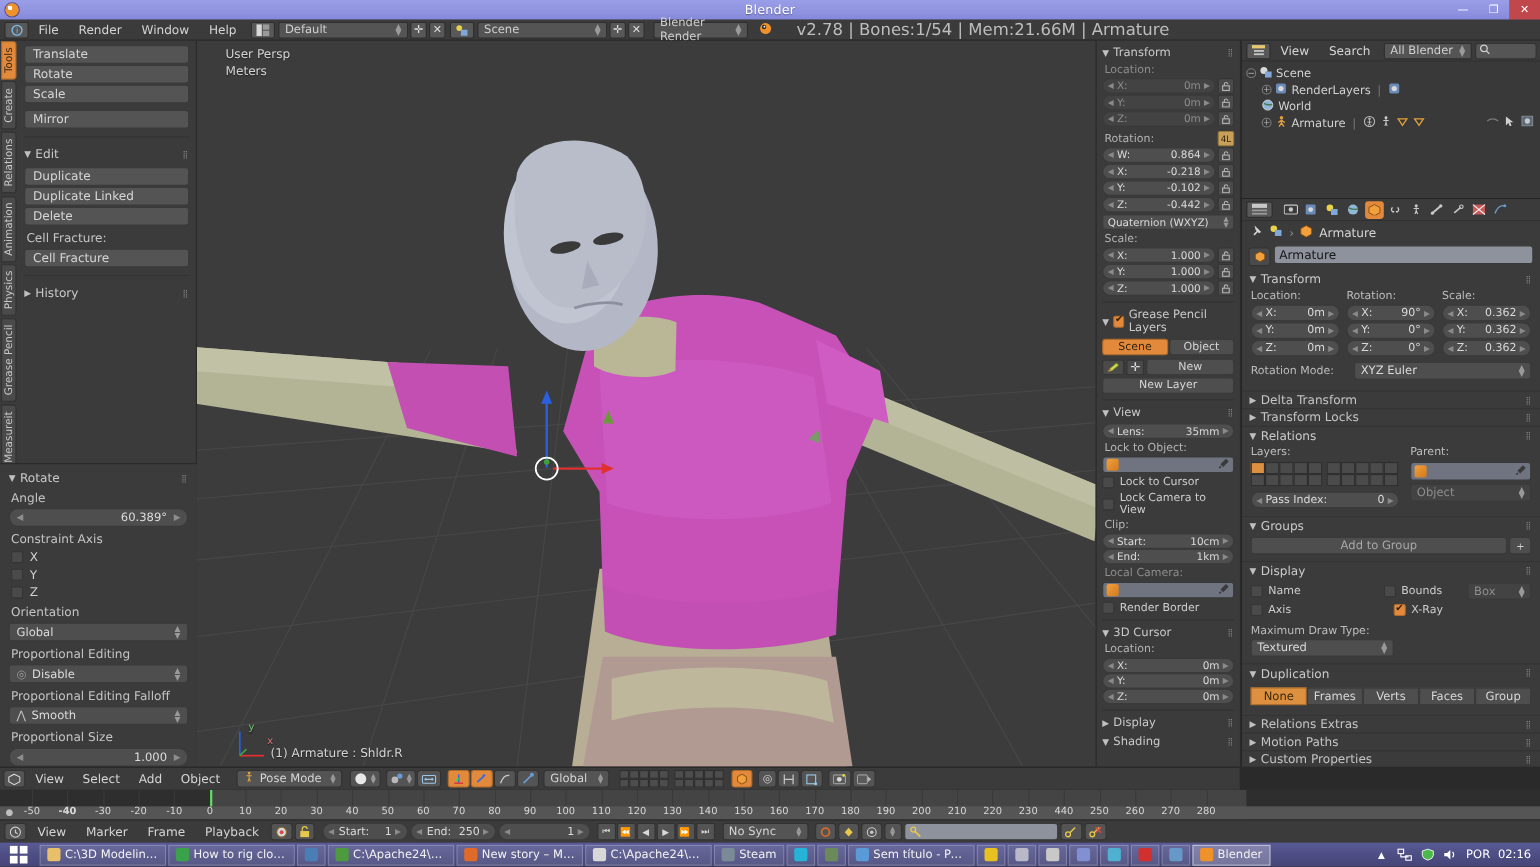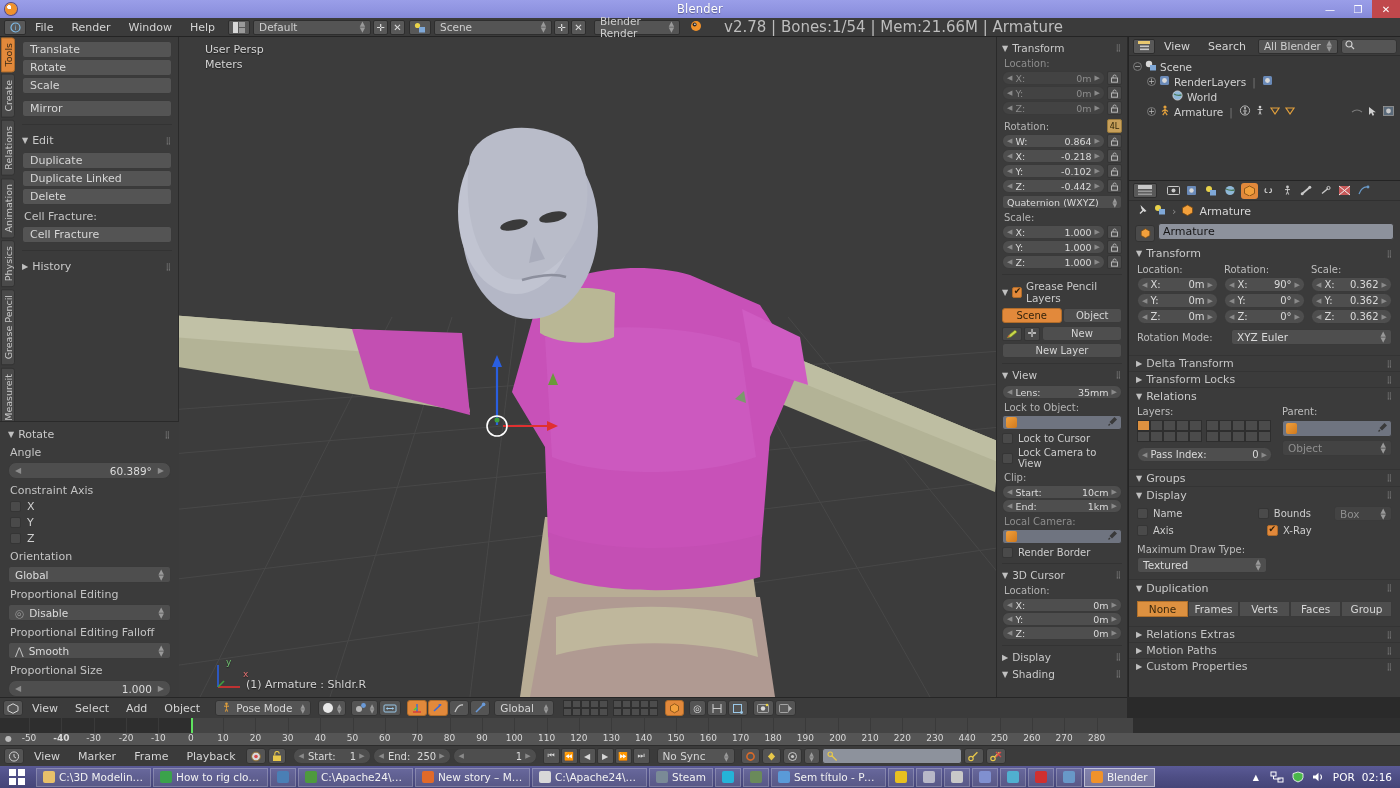--- a/index.html
+++ b/index.html
@@ -770,21 +770,21 @@
           </span>
           <span>RenderLayers</span>
           <span style="color:#777;margin:0 3px;">|</span>
           <span>
             <svg width="12" height="11" viewBox="0 0 12 11">
                 <rect x="1" y="1" width="9" height="9" rx="1.5" fill="#6a8ab8"></rect>
                 <circle cx="5.5" cy="5.5" r="2.4" fill="#d8d8d8"></circle>
               </svg>
           </span>
         </div>
-        <div class="ol-row" style="padding-left:43px;">
+        <div class="ol-row" style="padding-left:18px;">
           <span>
             <svg width="12" height="11" viewBox="0 0 12 11">
                 <circle cx="5.5" cy="5.5" r="4.6" fill="#8fb8d8" stroke="#d8d8d8" stroke-width=".8"></circle>
                 <path d="M2,4 q3,2 7.5,1" stroke="#4a7a5a" stroke-width="1.4" fill="none"></path>
               </svg>
           </span>
           <span>World</span>
         </div>
         <div class="ol-row" style="padding-left:18px;">
           <span class="expander">+</span>
@@ -1099,20 +1099,26 @@
               <span class="sp">▲<br>▼</span>
             </div>
           </div>
         </div>
       </div>
 
       <div class="p-hdr" style="border-top:1px solid #343434;">
         <span class="tri">▼</span>
         <span>Groups</span>
         <span class="grip">⣿</span>
+      </div>
+      <div class="p-body" style="display:flex;gap:2px;">
+        <div class="psel" style="justify-content:center;color:#a8a8a8;">
+          <span>Add to Group</span>
+        </div>
+        <div style="width:20px;height:16px;background:#4e4e4e;border:1px solid #3a3a3a;border-radius:3px;display:flex;align-items:center;justify-content:center;color:#d0d0d0;font-size:11px;">＋</div>
       </div>
 
       <div class="p-hdr" style="border-top:1px solid #343434;">
         <span class="tri">▼</span>
         <span>Display</span>
         <span class="grip">⣿</span>
       </div>
       <div class="p-body">
         <div style="display:flex;align-items:center;">
           <div class="np-chk" style="width:130px;">

